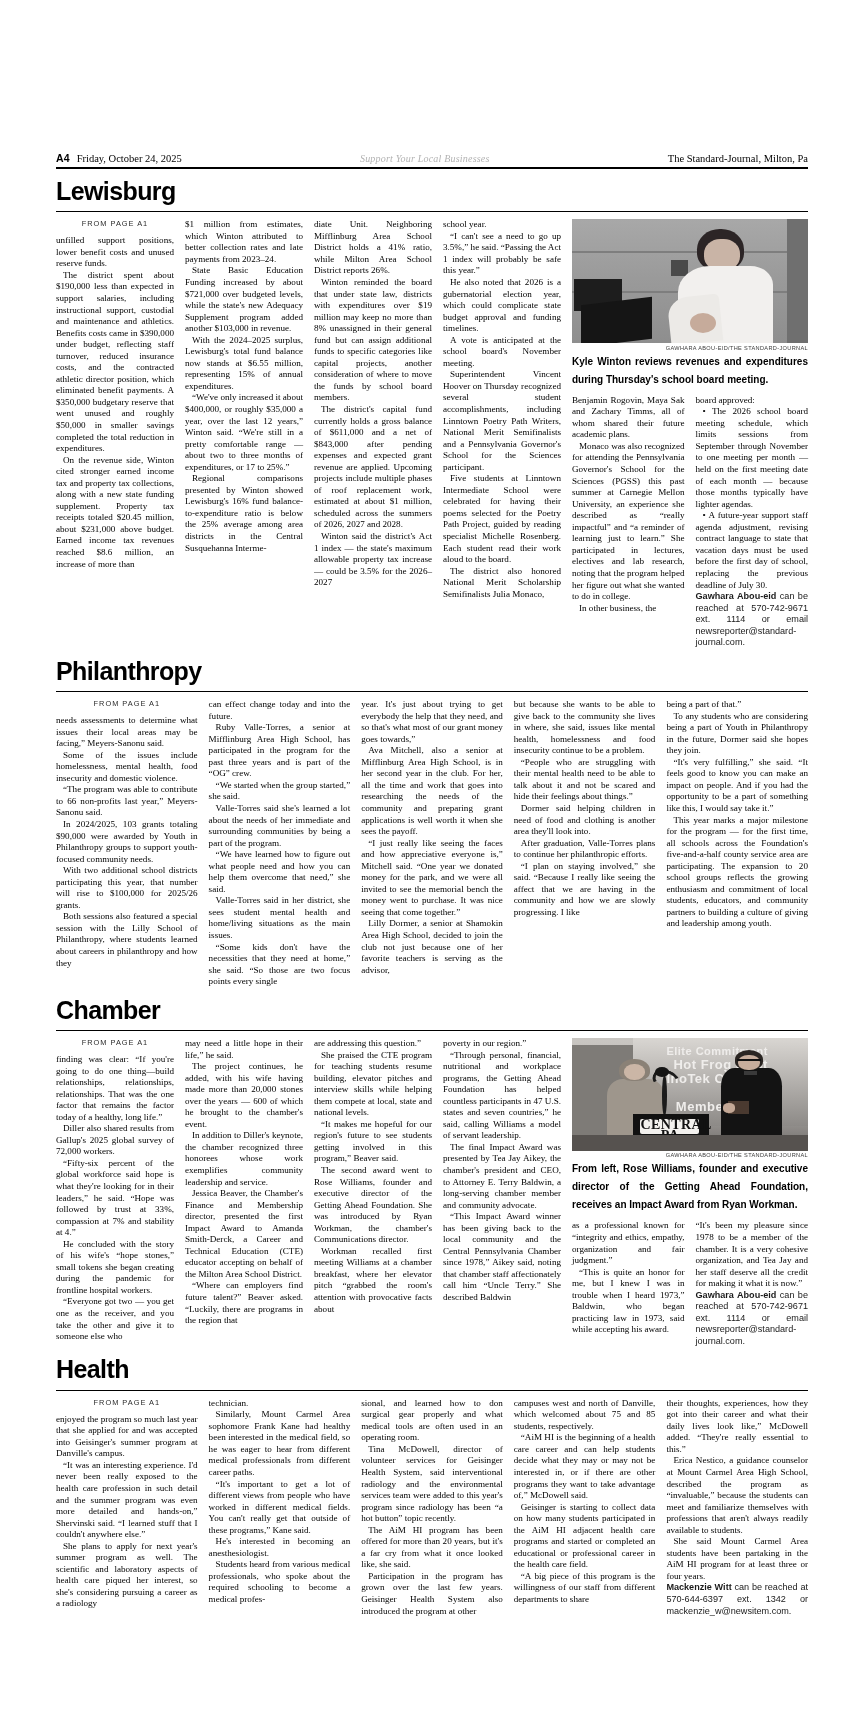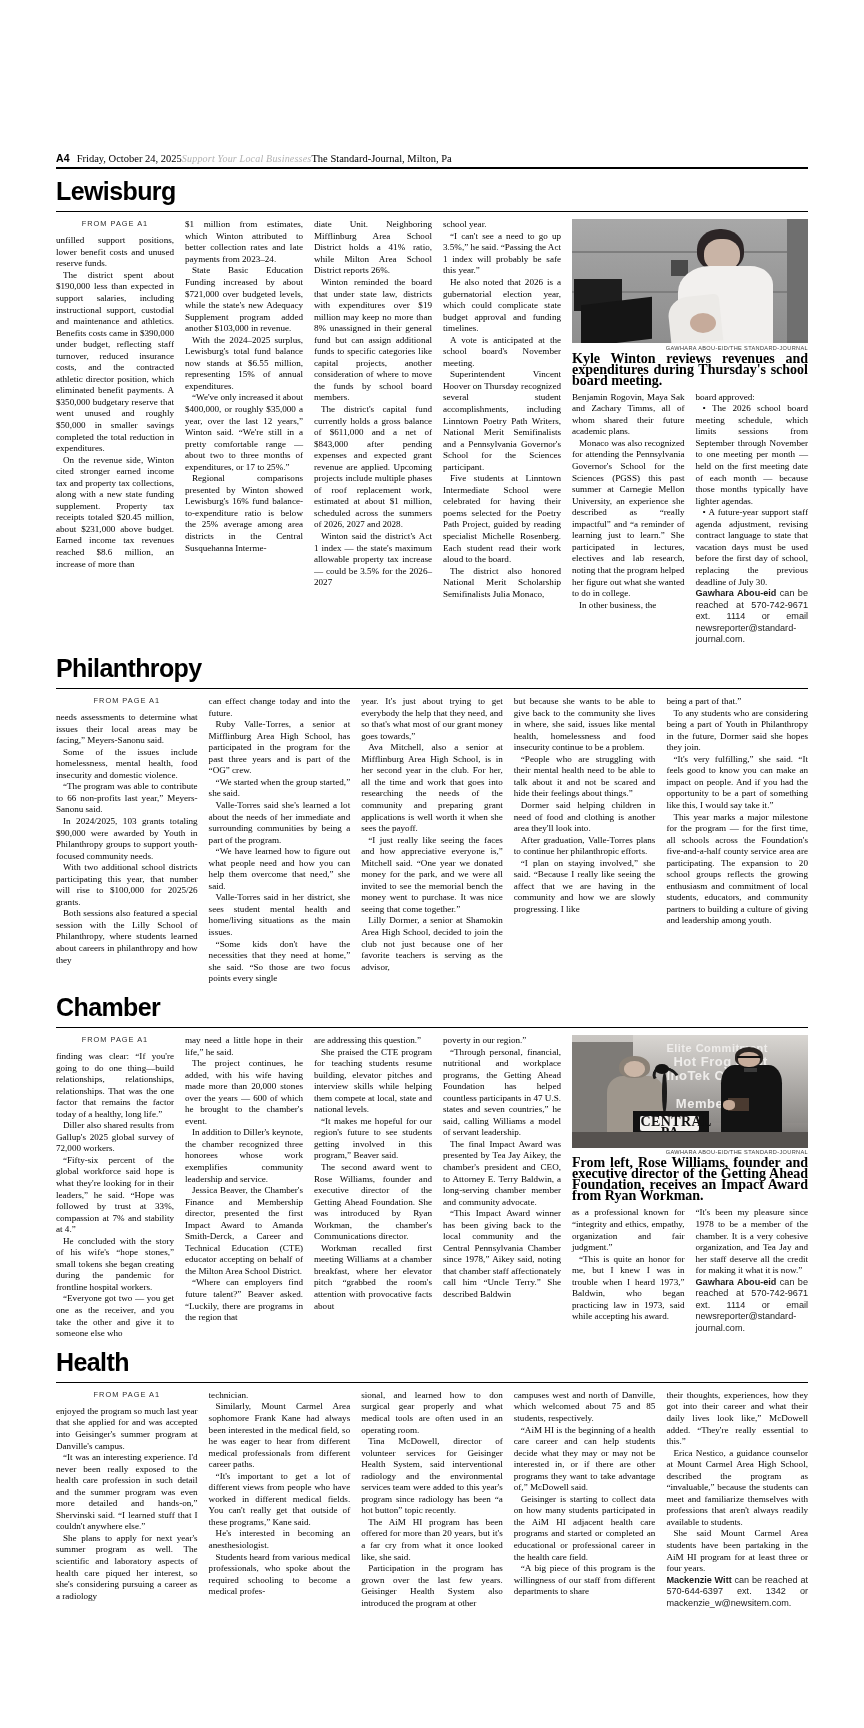--- a/index.html
+++ b/index.html
@@ -8,21 +8,21 @@
     width: 864px; height: 1728px;
     background: #ffffff;
     font-family: "Liberation Serif", serif;
     color: #000;
     overflow: hidden;
   }
   .page { position: relative; width: 864px; height: 1728px; padding: 0 56px; }
 
   
   .masthead {
-    display:flex; align-items:flex-end; 
+    display:flex; align-items:flex-end; justify-content:space-between;
     padding-top: 152px; padding-bottom: 3px;
   }
   .mh-left { display:flex; align-items:baseline; gap:7px; }
   .mh-folio { font-family:"Liberation Sans", sans-serif; font-weight:700; font-size:10.5px; letter-spacing:.1px; }
   .mh-date { font-size:10.5px; }
   .mh-center { font-style:italic; font-size:10px; color:#b3b3b3; letter-spacing:.2px; }
   .mh-right { font-size:10.5px; }
   .rule-thick { border-top:2.2px solid #000; }
 
   
@@ -60,22 +60,22 @@
   .photo {
     width:100%; position:relative; overflow:hidden;
     background:#8f8f8f;
   }
   .credit {
     font-family:"Liberation Sans", sans-serif;
     font-size:5.6px; letter-spacing:.35px; color:#3a3a3a;
     text-align:right; margin:1.5px 0 2px 0; text-transform:uppercase;
   }
   .caption {
-    font-family:Liberation Serif, serif;
-    font-weight:700; font-size:14px; line-height:11px;
+    font-family:Liberation Sans, sans-serif;
+    font-weight:700; font-size:10px; line-height:18px;
     text-align:justify; margin:0 0 6px 0;
   }
   .photo-sub { display:flex; gap:11px; margin-top:2px; }
   .photo-sub .col { flex:1 1 0; }
 
   
   .ph1 { height:124px; background:linear-gradient(180deg,#a8a8a8 0%,#9a9a9a 48%,#8e8e8e 100%); }
   .ph1 .wallseam { position:absolute; left:0; right:0; height:1.5px; background:#7e7e7e; }
   .ph1 .s1 { top:26%; } .ph1 .s2 { top:58%; }
   .ph1 .panel { position:absolute; left:42%; top:33%; width:7%; height:13%; background:#4a4a4a; }
@@ -328,21 +328,21 @@
     <div class="rule-thin"></div>
     <div class="cols">
       <div class="col">
         <div class="frompage">FROM PAGE A1</div>
         <p class="noind">enjoyed the program so much last year that she applied for and was accepted into Geisinger's summer program at Danville's campus.</p>
         <p>“It was an interesting experience. I'd never been really exposed to the health care profession in such detail and the summer program was even more detailed and hands-on,” Shervinski said. “I learned stuff that I couldn't anywhere else.”</p>
         <p>She plans to apply for next year's summer program as well. The scientific and laboratory aspects of health care piqued her interest, so she's considering pursuing a career as a radiology</p>
       </div>
       <div class="col">
         <p class="noind">technician.</p>
-        <p>Similarly, Mount Carmel Area sophomore Frank Kane had always been interested in the medical field, so he was eager to hear from different medical professionals from different career paths.</p>
+        <p>Similarly, Mount Carmel Area sophomore Frank Kane had healthy been interested in the medical field, so he was eager to hear from different medical professionals from different career paths.</p>
         <p>“It's important to get a lot of different views from people who have worked in different medical fields. You can't really get that outside of these programs,” Kane said.</p>
         <p>He's interested in becoming an anesthesiologist.</p>
         <p>Students heard from various medical professionals, who spoke about the required schooling to become a medical profes-</p>
       </div>
       <div class="col">
         <p class="noind">sional, and learned how to don surgical gear properly and what medical tools are often used in an operating room.</p>
         <p>Tina McDowell, director of volunteer services for Geisinger Health System, said interventional radiology and the environmental services team were added to this year's program since radiology has been “a hot button” topic recently.</p>
         <p>The AiM HI program has been offered for more than 20 years, but it's a far cry from what it once looked like, she said.</p>
         <p>Participation in the program has grown over the last few years. Geisinger Health System also introduced the program at other</p>
       </div>

